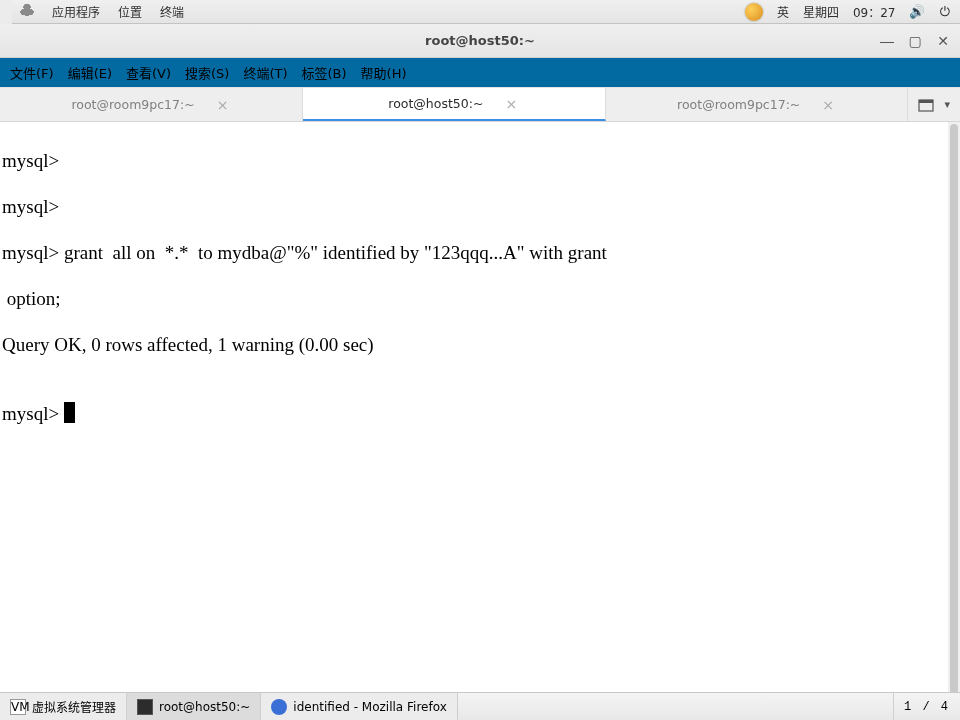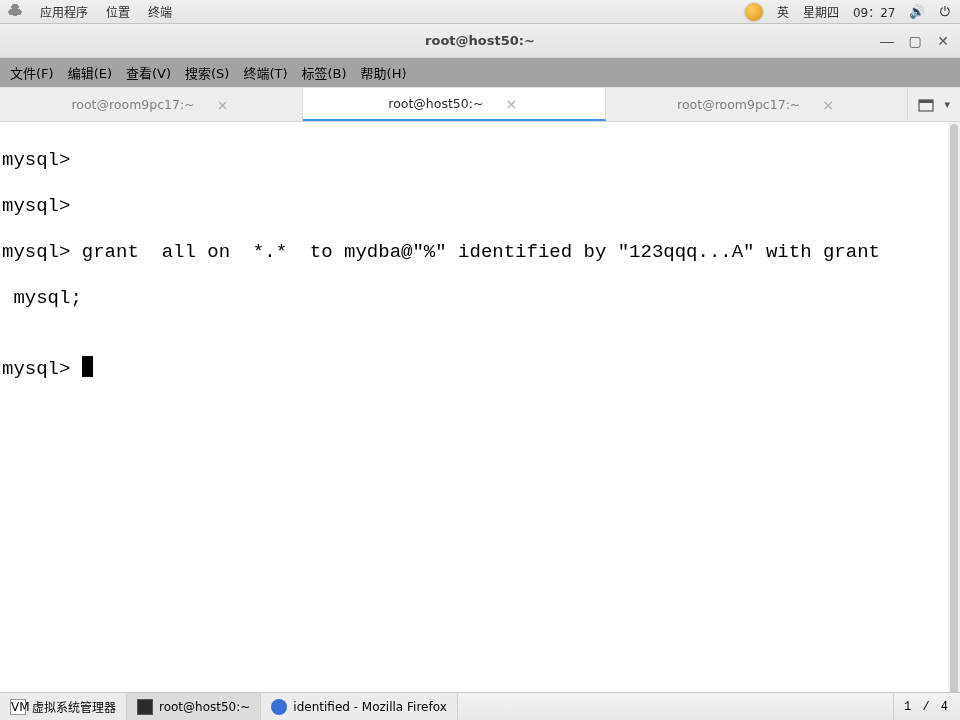--- a/index.html
+++ b/index.html
@@ -11,20 +11,21 @@
     position: relative;
   }
   
   .top-panel {
     height: 24px;
     background: linear-gradient(#f0f0f0, #e4e4e4);
     display: flex; align-items: center;
     font-size: 12px; color: #2e2e2e;
     border-bottom: 1px solid #c3c3c3;
     padding: 0 4px;
+    margin-left: 12px;
   }
   .top-panel .pl { display: flex; gap: 18px; padding-left: 4px; }
   .top-panel .spacer { flex: 1; }
   .top-panel .pr { display: flex; gap: 14px; align-items: center; padding-right: 6px; }
   .gnome-foot {
     width: 14px; height: 14px; display: inline-block;
     background:
       radial-gradient(circle at 50% 30%, #8a8a8a 30%, transparent 31%),
       radial-gradient(circle at 25% 65%, #8a8a8a 22%, transparent 23%),
       radial-gradient(circle at 50% 75%, #8a8a8a 22%, transparent 23%),
@@ -55,21 +56,21 @@
   .win-btns { position: absolute; right: 6px; display: flex; gap: 6px; }
   .win-btn {
     width: 22px; height: 16px; border: none; background: transparent;
     font-size: 14px; color: #555; cursor: pointer; line-height: 14px;
   }
 
   .menubar {
     height: 30px;
     display: flex; align-items: center; gap: 10px;
     padding: 12px 8px;
-    font-size: 13px; background: #a3a3a3;
+    font-size: 13px; background: #0369a1;
     border-bottom: 1px solid #e4e4e4;
   }
   .menubar .menu { padding: 4px 2px; cursor: default; }
 
   .tabbar {
     height: 34px; background: #f0f0f0;
     display: flex; align-items: stretch;
     border-bottom: 1px solid #d6d6d6;
   }
   .tab {
@@ -89,21 +90,21 @@
   .tab-extra {
     display: flex; align-items: center; gap: 10px;
     padding: 0 10px; background: #eeeeee;
   }
   .tab-extra svg { width: 16px; height: 16px; fill: #555; }
   .tab-extra .caret { font-size: 11px; color: #555; }
 
   .term {
     flex: 1;
     background: #fff; color: #000;
-    font-family: Liberation Mono, monospace;
+    font-family: Liberation Serif, serif;
     font-size: 19px; line-height: 23px;
     padding: 4px 0 0 2px;
     white-space: pre-wrap; word-break: break-all;
     position: relative;
   }
   .term .line { display: block; }
   .cursor {
     display: inline-block; width: 11px; height: 21px;
     background: #000; vertical-align: -3px;
   }
@@ -211,21 +212,22 @@
           <rect x="1" y="3" width="14" height="3" fill="#555"></rect>
         </svg>
       <span class="caret">▾</span>
     </div>
   </div>
 
   <div class="term">
 <span class="line">mysql&gt;</span>
 <span class="line">mysql&gt;</span>
 <span class="line">mysql&gt; grant  all on  *.*  to mydba@"%" identified by "123qqq...A" with grant</span>
-<span class="line"> mysql;</span>
+<span class="line"> option;</span>
+<span class="line">Query OK, 0 rows affected, 1 warning (0.00 sec)</span>
 <span class="line"></span>
 <span class="line"><span>mysql&gt; </span><span class="cursor"></span></span>
   </div>
 </div>
 
 <div class="scrollbar">
   <div class="track"></div>
   <div class="thumb"></div>
 </div>
 

